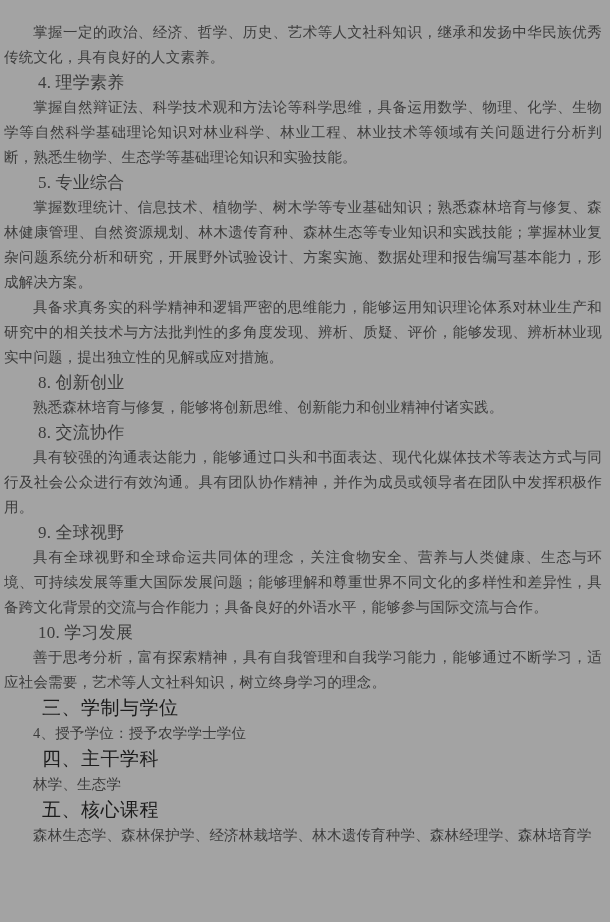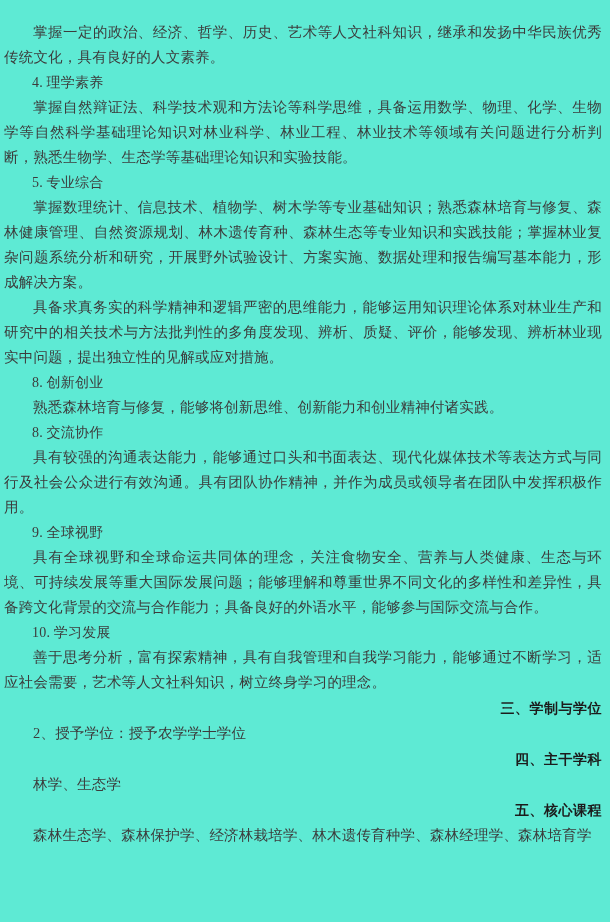--- a/index.html
+++ b/index.html
@@ -11,52 +11,51 @@
     width: 610px;
     height: 922px;
     overflow: hidden;
     font-family: "Liberation Serif", "DejaVu Serif", serif;
   }
   .page {
     box-sizing: border-box;
     width: 610px;
     height: 922px;
     padding: 20px 8px 0 4px;
-    background: #5eead4;
+    background: #a3a3a3;
   }
   .page p {
     margin: 0;
     padding: 0;
   }
   .para {
     font-size: 14.5px;
     line-height: 25px;
     color: #3c3c3c;
     text-align: justify;
     text-indent: 2em;
     letter-spacing: 0.2px;
     font-family: "Liberation Serif", "DejaVu Serif", serif;
   }
   .sub {
-    font-size: 14px;
+    font-size: 17px;
     line-height: 25px;
     color: #3c3c3c;
     text-indent: 2em;
     letter-spacing: 0.2px;
     font-family: "Liberation Serif", "DejaVu Serif", serif;
   }
   .h {
-    font-size: 14px;
+    font-size: 19px;
     line-height: 26px;
-    font-weight: bold;
+    font-weight: normal;
     color: #1c1c1c;
     text-indent: 2em;
     letter-spacing: 0.5px;
     font-family: "Liberation Sans", "DejaVu Sans", sans-serif;
-    text-align: right;
   }
 </style>
 </head>
 <body>
 
 <div class="page">
   <p class="para">掌握一定的政治、经济、哲学、历史、艺术等人文社科知识，继承和发扬中华民族优秀传统文化，具有良好的人文素养。</p>
   <p class="sub">4. 理学素养</p>
   <p class="para">掌握自然辩证法、科学技术观和方法论等科学思维，具备运用数学、物理、化学、生物学等自然科学基础理论知识对林业科学、林业工程、林业技术等领域有关问题进行分析判断，熟悉生物学、生态学等基础理论知识和实验技能。</p>
   <p class="sub">5. 专业综合</p>
@@ -64,18 +63,18 @@
   <p class="para">具备求真务实的科学精神和逻辑严密的思维能力，能够运用知识理论体系对林业生产和研究中的相关技术与方法批判性的多角度发现、辨析、质疑、评价，能够发现、辨析林业现实中问题，提出独立性的见解或应对措施。</p>
   <p class="sub">8. 创新创业</p>
   <p class="para">熟悉森林培育与修复，能够将创新思维、创新能力和创业精神付诸实践。</p>
   <p class="sub">8. 交流协作</p>
   <p class="para">具有较强的沟通表达能力，能够通过口头和书面表达、现代化媒体技术等表达方式与同行及社会公众进行有效沟通。具有团队协作精神，并作为成员或领导者在团队中发挥积极作用。</p>
   <p class="sub">9. 全球视野</p>
   <p class="para">具有全球视野和全球命运共同体的理念，关注食物安全、营养与人类健康、生态与环境、可持续发展等重大国际发展问题；能够理解和尊重世界不同文化的多样性和差异性，具备跨文化背景的交流与合作能力；具备良好的外语水平，能够参与国际交流与合作。</p>
   <p class="sub">10. 学习发展</p>
   <p class="para">善于思考分析，富有探索精神，具有自我管理和自我学习能力，能够通过不断学习，适应社会需要，艺术等人文社科知识，树立终身学习的理念。</p>
   <p class="h">三、学制与学位</p>
-  <p class="para">2、授予学位：授予农学学士学位</p>
+  <p class="para">4、授予学位：授予农学学士学位</p>
   <p class="h">四、主干学科</p>
   <p class="para">林学、生态学</p>
   <p class="h">五、核心课程</p>
   <p class="para">森林生态学、森林保护学、经济林栽培学、林木遗传育种学、森林经理学、森林培育学</p>
 </div>
 
 </body></html>

